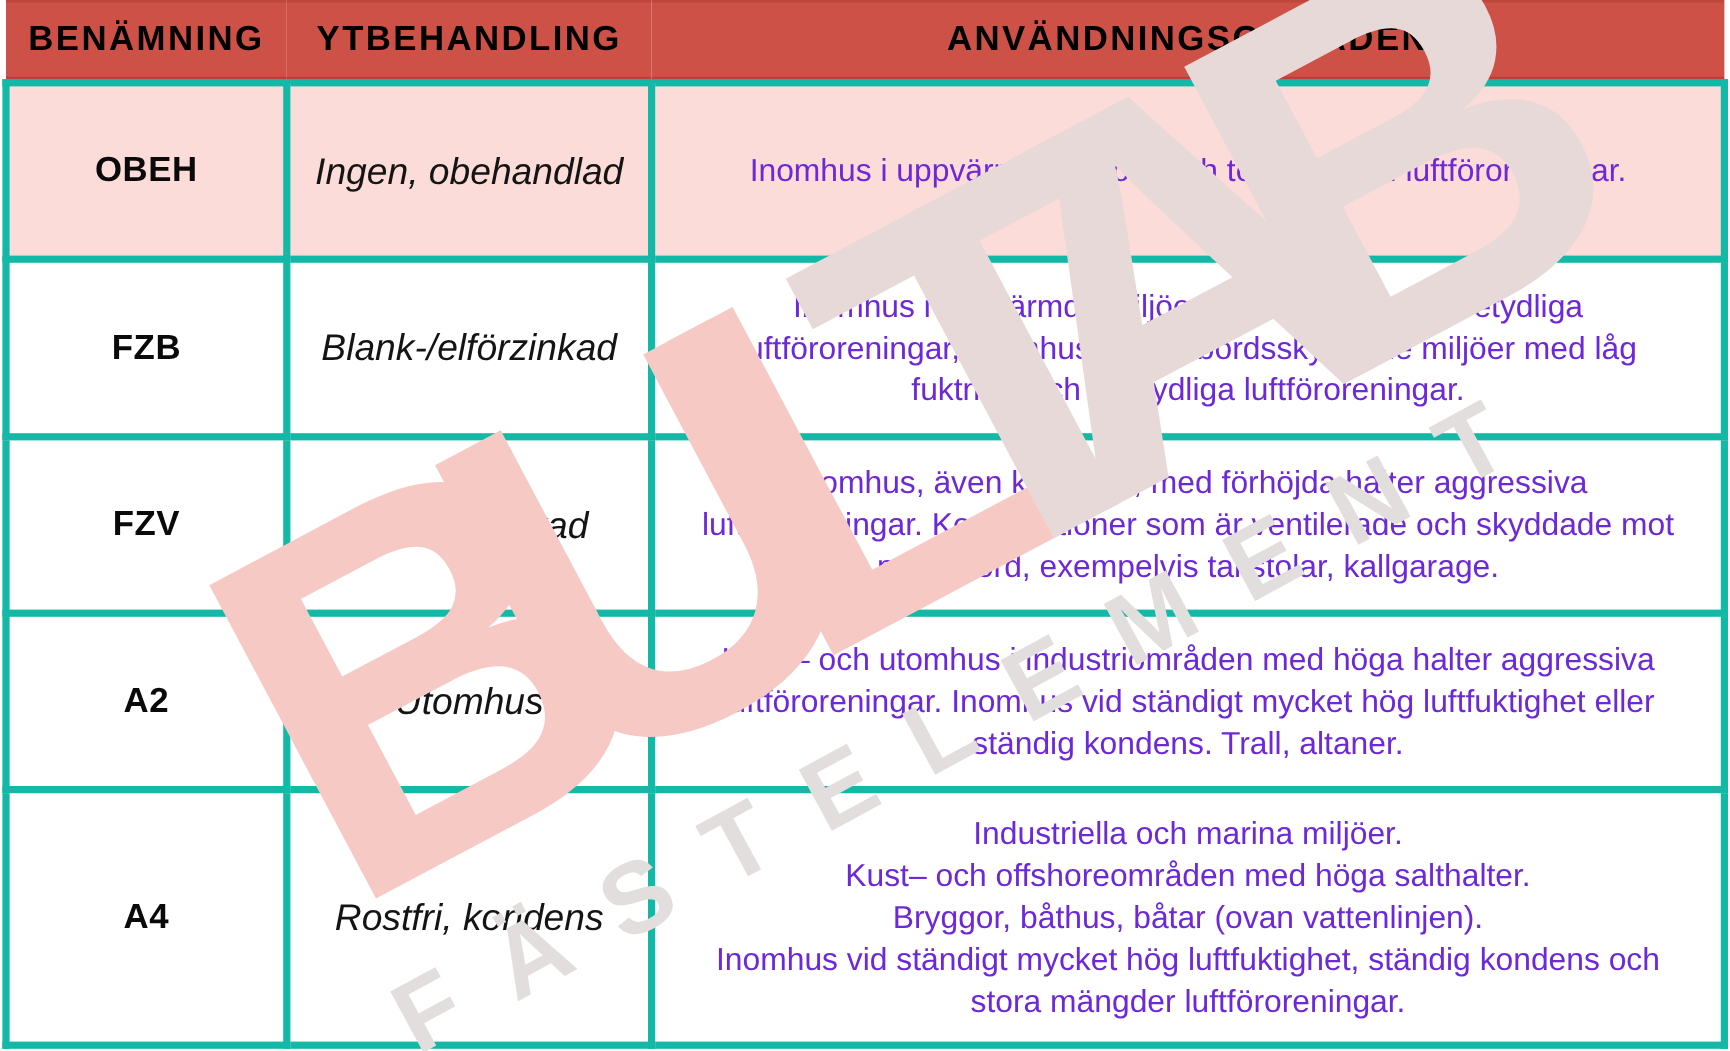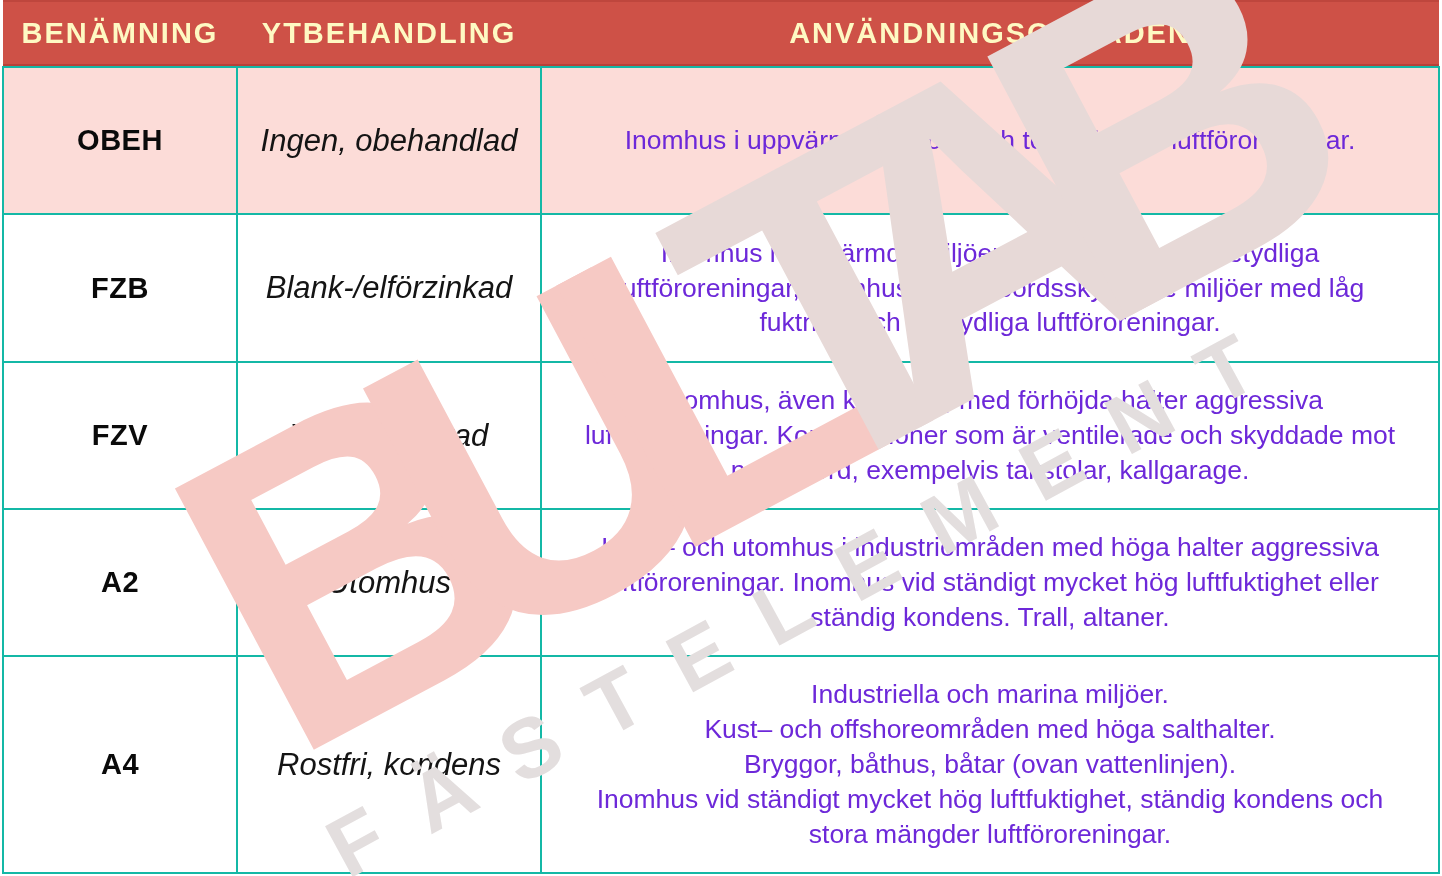--- a/index.html
+++ b/index.html
@@ -7,32 +7,32 @@
     width:1442px;height:876px;position:relative;overflow:hidden;
     background:#ffffff;
     font-family:"Liberation Sans", sans-serif;
   }
   .surface-table{
     position:absolute;left:2px;top:0;width:1438px;height:874px;
     border-collapse:collapse;table-layout:fixed;
   }
   thead th{
     background:#CE5147;
-    color:#fef9c3;
+    color:#000000;
     font-weight:bold;
     font-size:29px;
     letter-spacing:2px;
     text-align:center;
     vertical-align:middle;
     border:0;
     height:64px;
     box-shadow:inset 0 -2px 0 rgba(120,20,15,0.25), inset 0 2px 0 rgba(120,20,15,0.18);
   }
   tbody td{
-    border:2px solid #14b8a6;
+    border:6px solid #14b8a6;
     vertical-align:middle;
     text-align:center;
     background:transparent;
   }
   tbody tr.highlight td{background:#FCDCD8;}
   tbody tr:nth-child(1){height:147px;}
   tbody tr:nth-child(2){height:148px;}
   tbody tr:nth-child(3){height:147px;}
   tbody tr:nth-child(4){height:147px;}
   td.cell-code{

